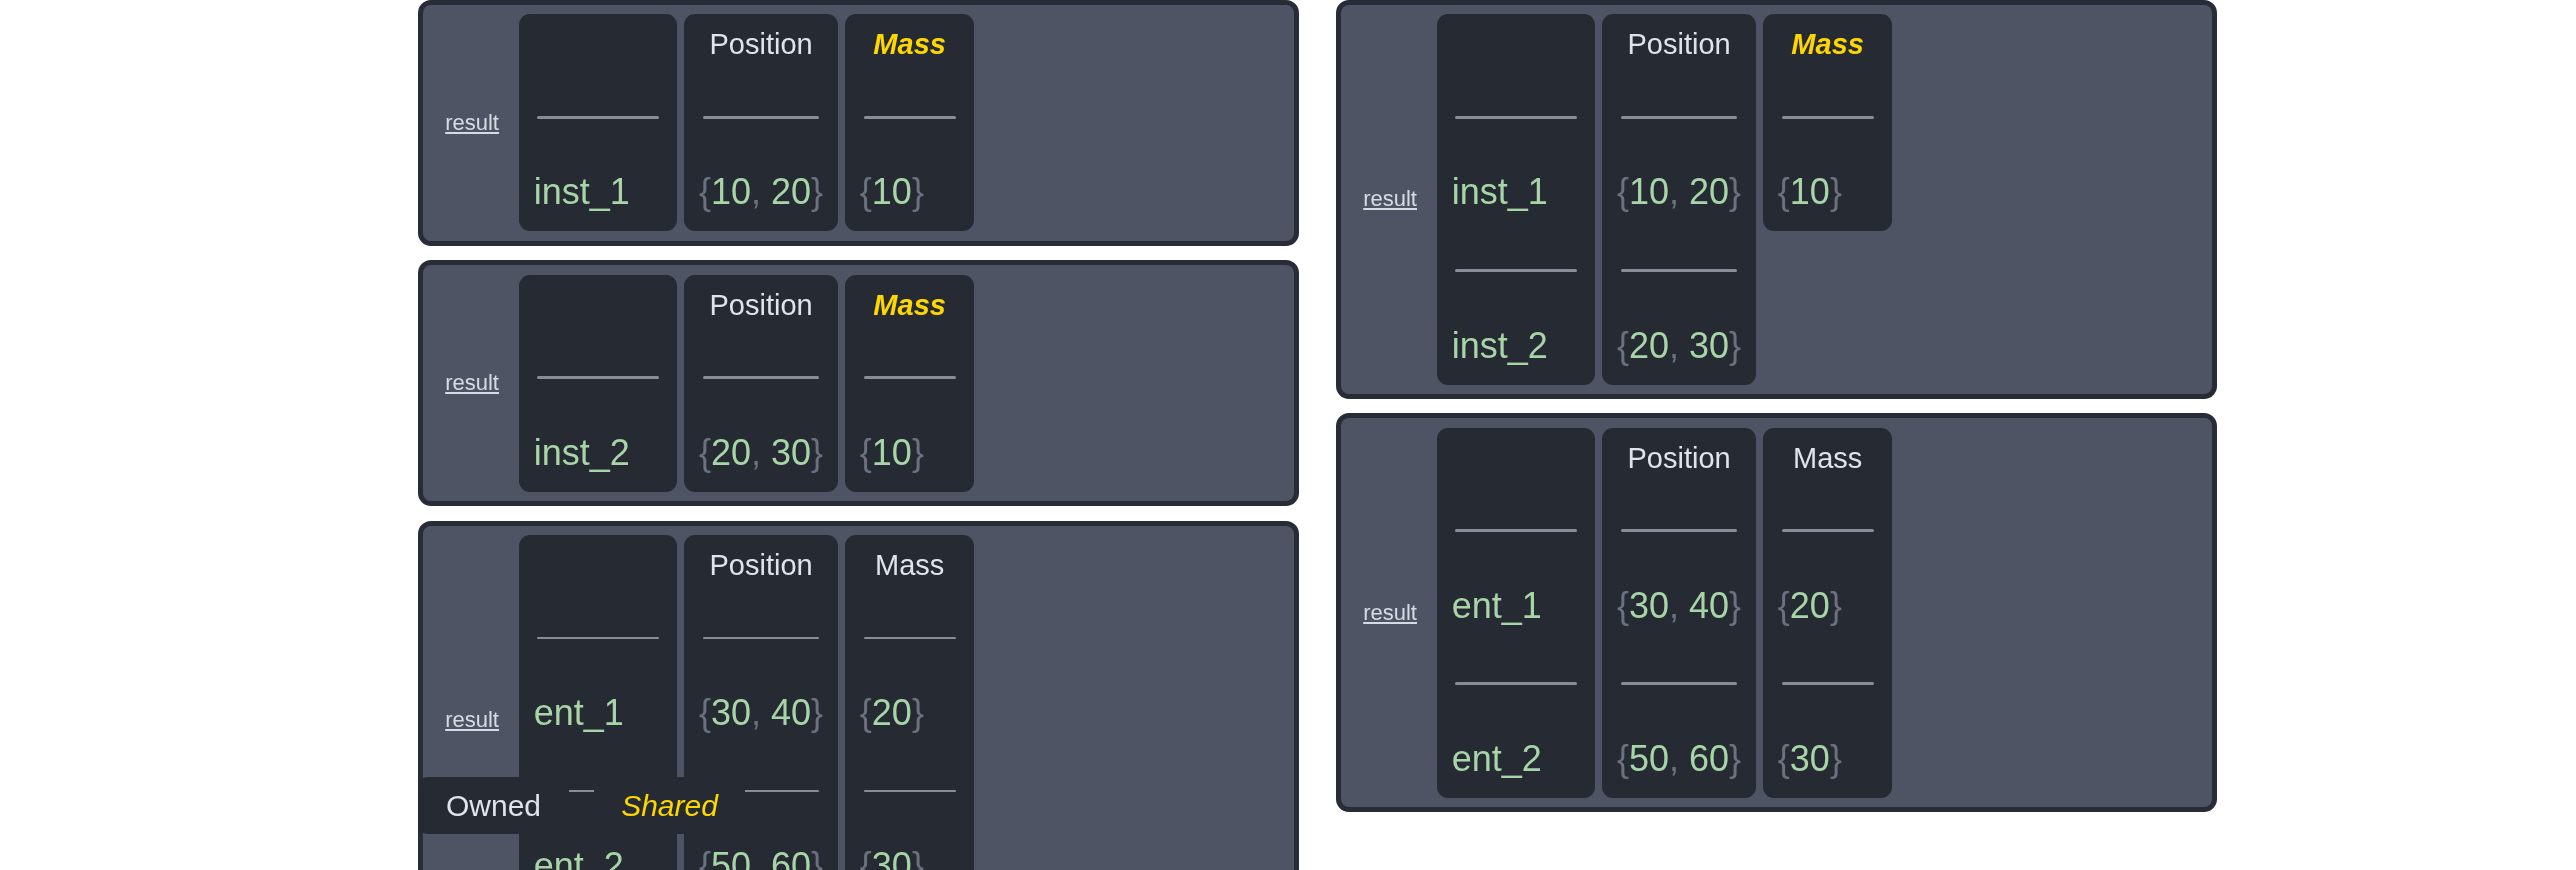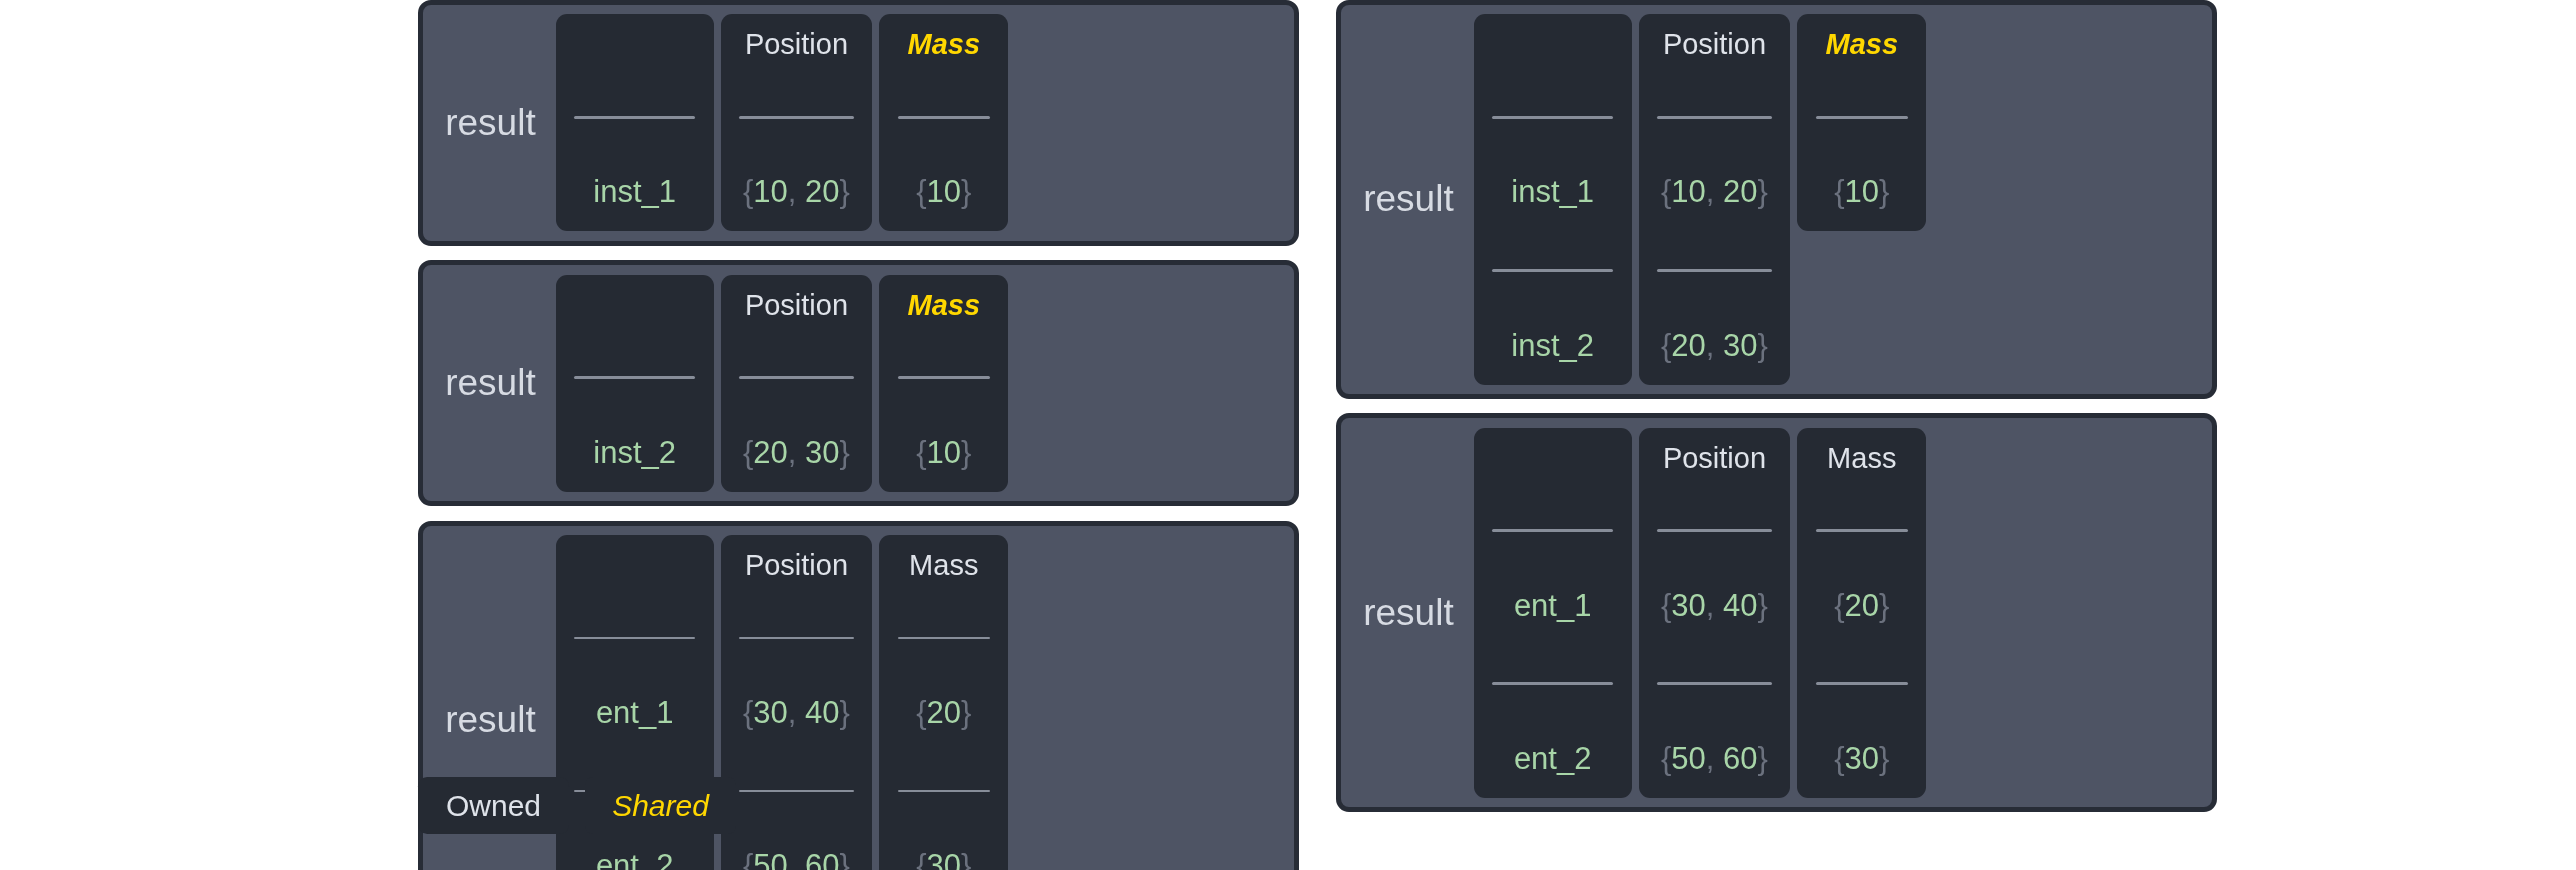--- a/index.html
+++ b/index.html
@@ -49,24 +49,25 @@
     box-sizing:border-box;
     padding:9.2px;
     margin-bottom:14.7px;
   }
 
   .result-label{
     display:flex;
     align-items:center;
     justify-content:center;
     color:var(--result-fg);
-    font-size:37px;
+    font-size:22px;
     padding:0 20px 0 13px;
     white-space:nowrap;
     flex:0 0 auto;
+    text-decoration:underline;
   }
 
   .cols{
     display:flex;
     align-items:flex-start;
     gap:7.3px;
     flex:1 1 auto;
   }
 
   .column{
@@ -101,35 +102,34 @@
   .rule{
     height:2.8px;
     background:var(--divider);
     border-radius:1.8px;
     margin:5.5px 3.7px 1.8px 3.7px;
   }
 
   .cell{
     height:53px;
     line-height:53px;
-    text-align:center;
-    font-size:31px;
+    font-size:36px;
     color:var(--value-fg);
     white-space:nowrap;
   }
   .cell .brace{color:var(--brace-fg);}
   .cell .comma{color:var(--brace-fg);}
 
   
   .legend{
     position:absolute;
     left:418px;
     top:777px;
     display:flex;
-    gap:16px;
+    gap:25px;
   }
   .chip{
     background:var(--col-bg);
     border-radius:9.2px;
     height:57px;
     min-width:151px;
     display:flex;
     align-items:center;
     justify-content:center;
     font-size:30px;

